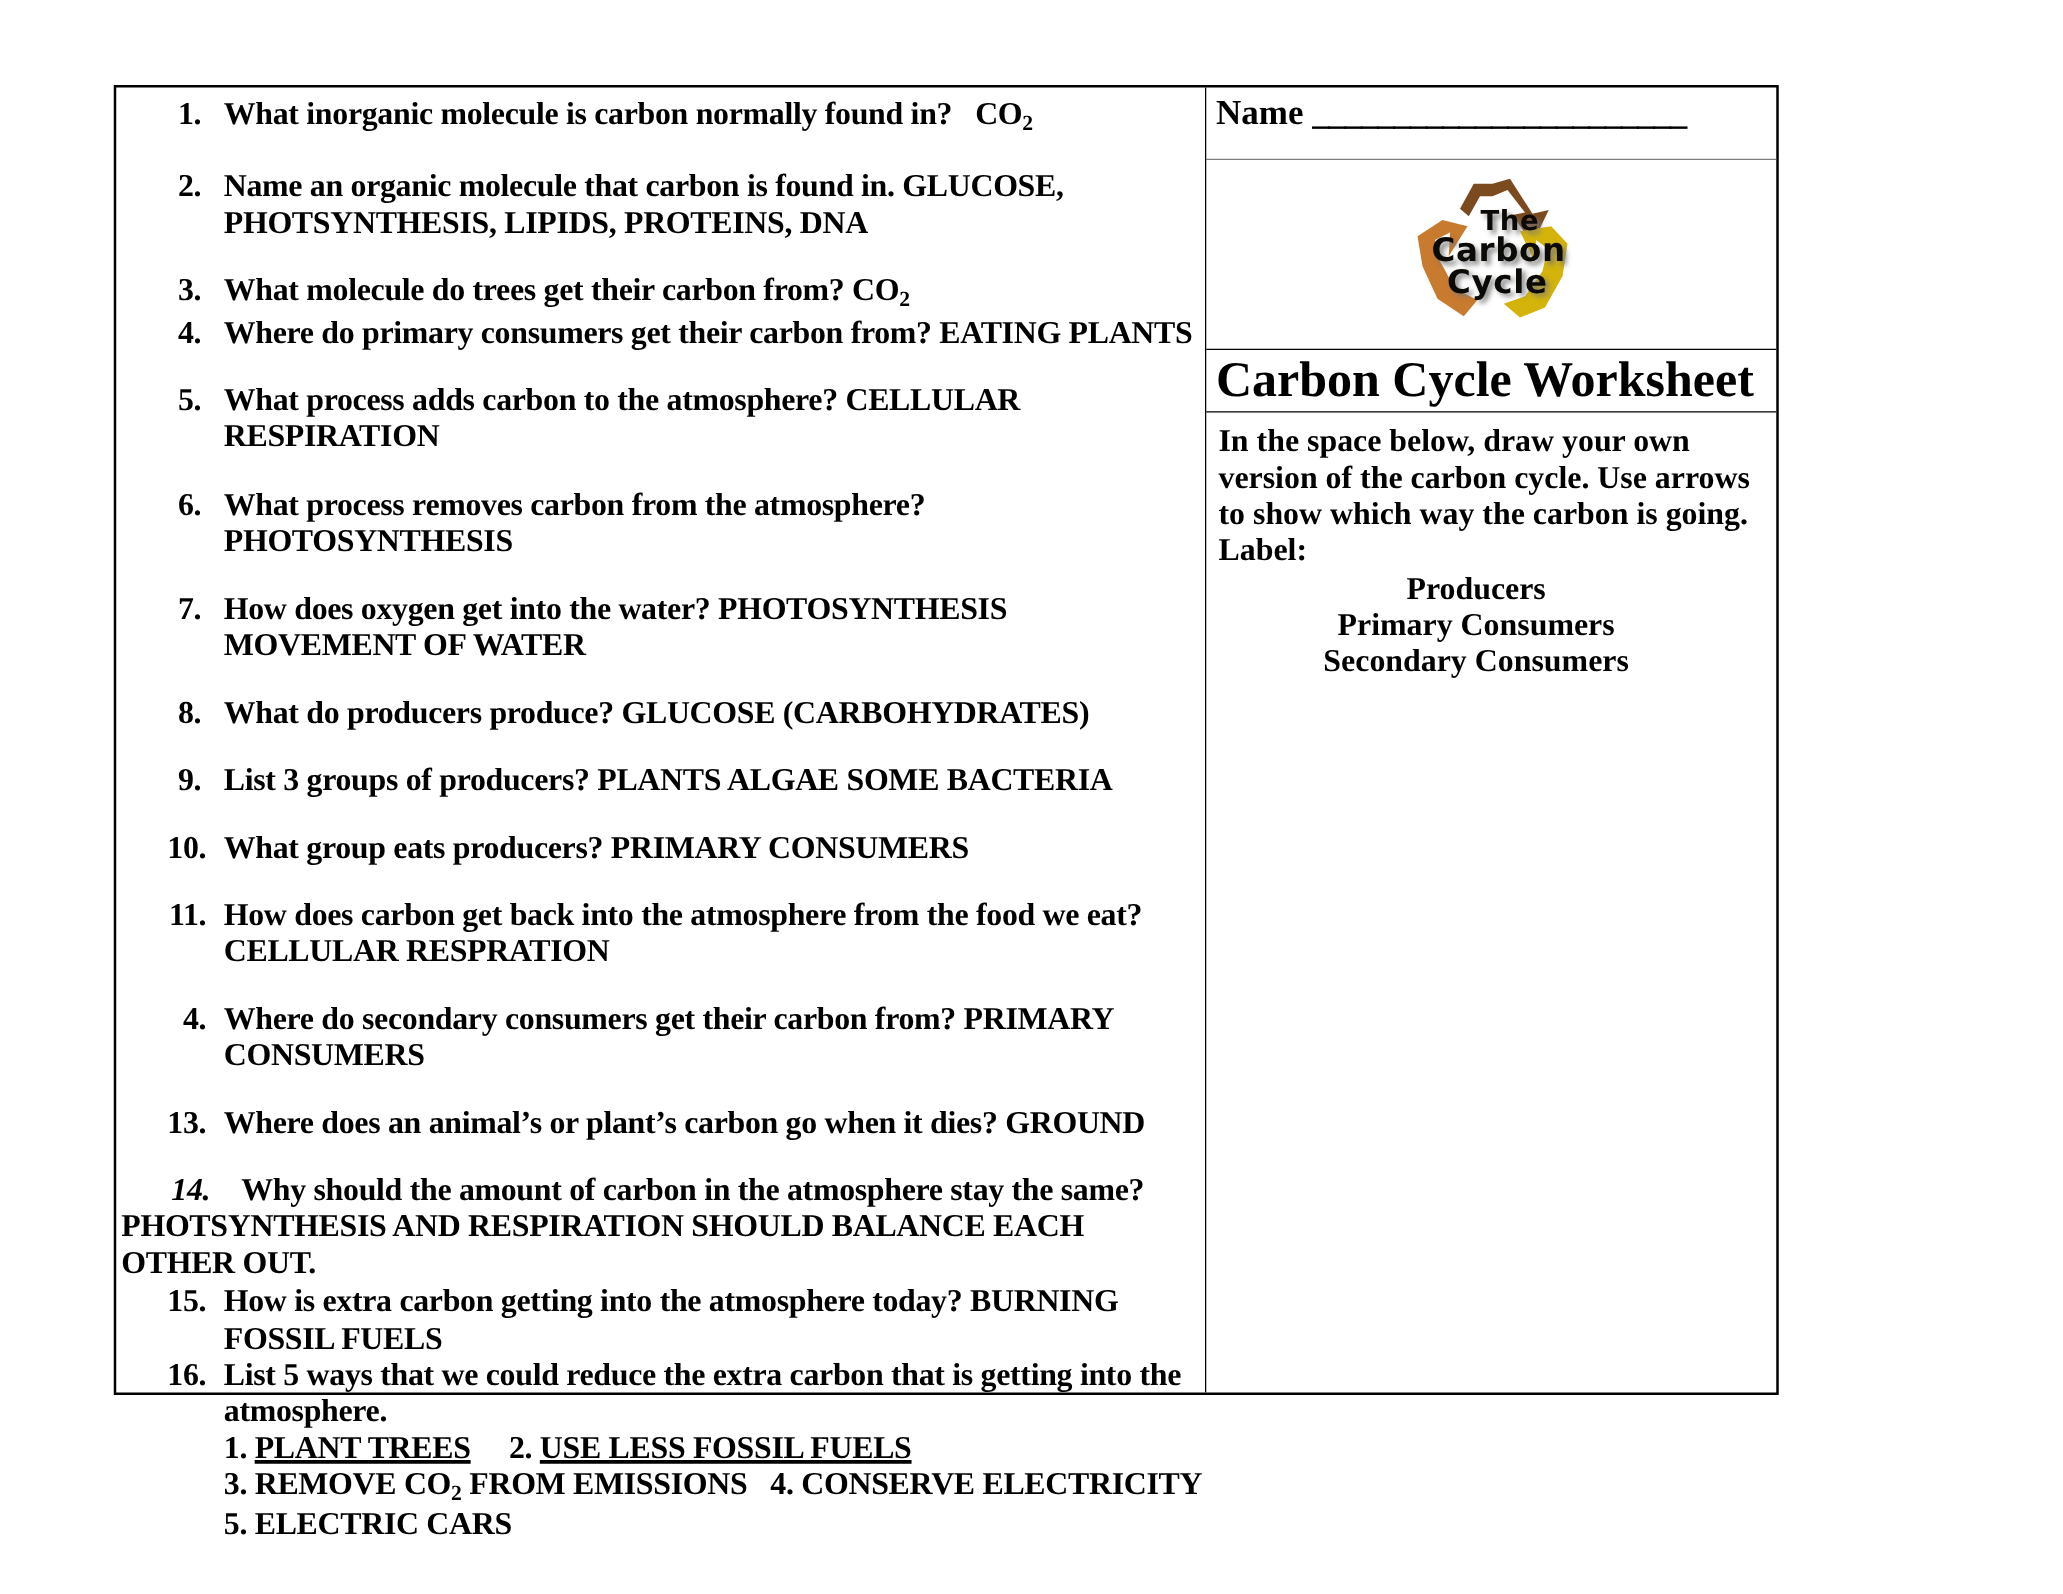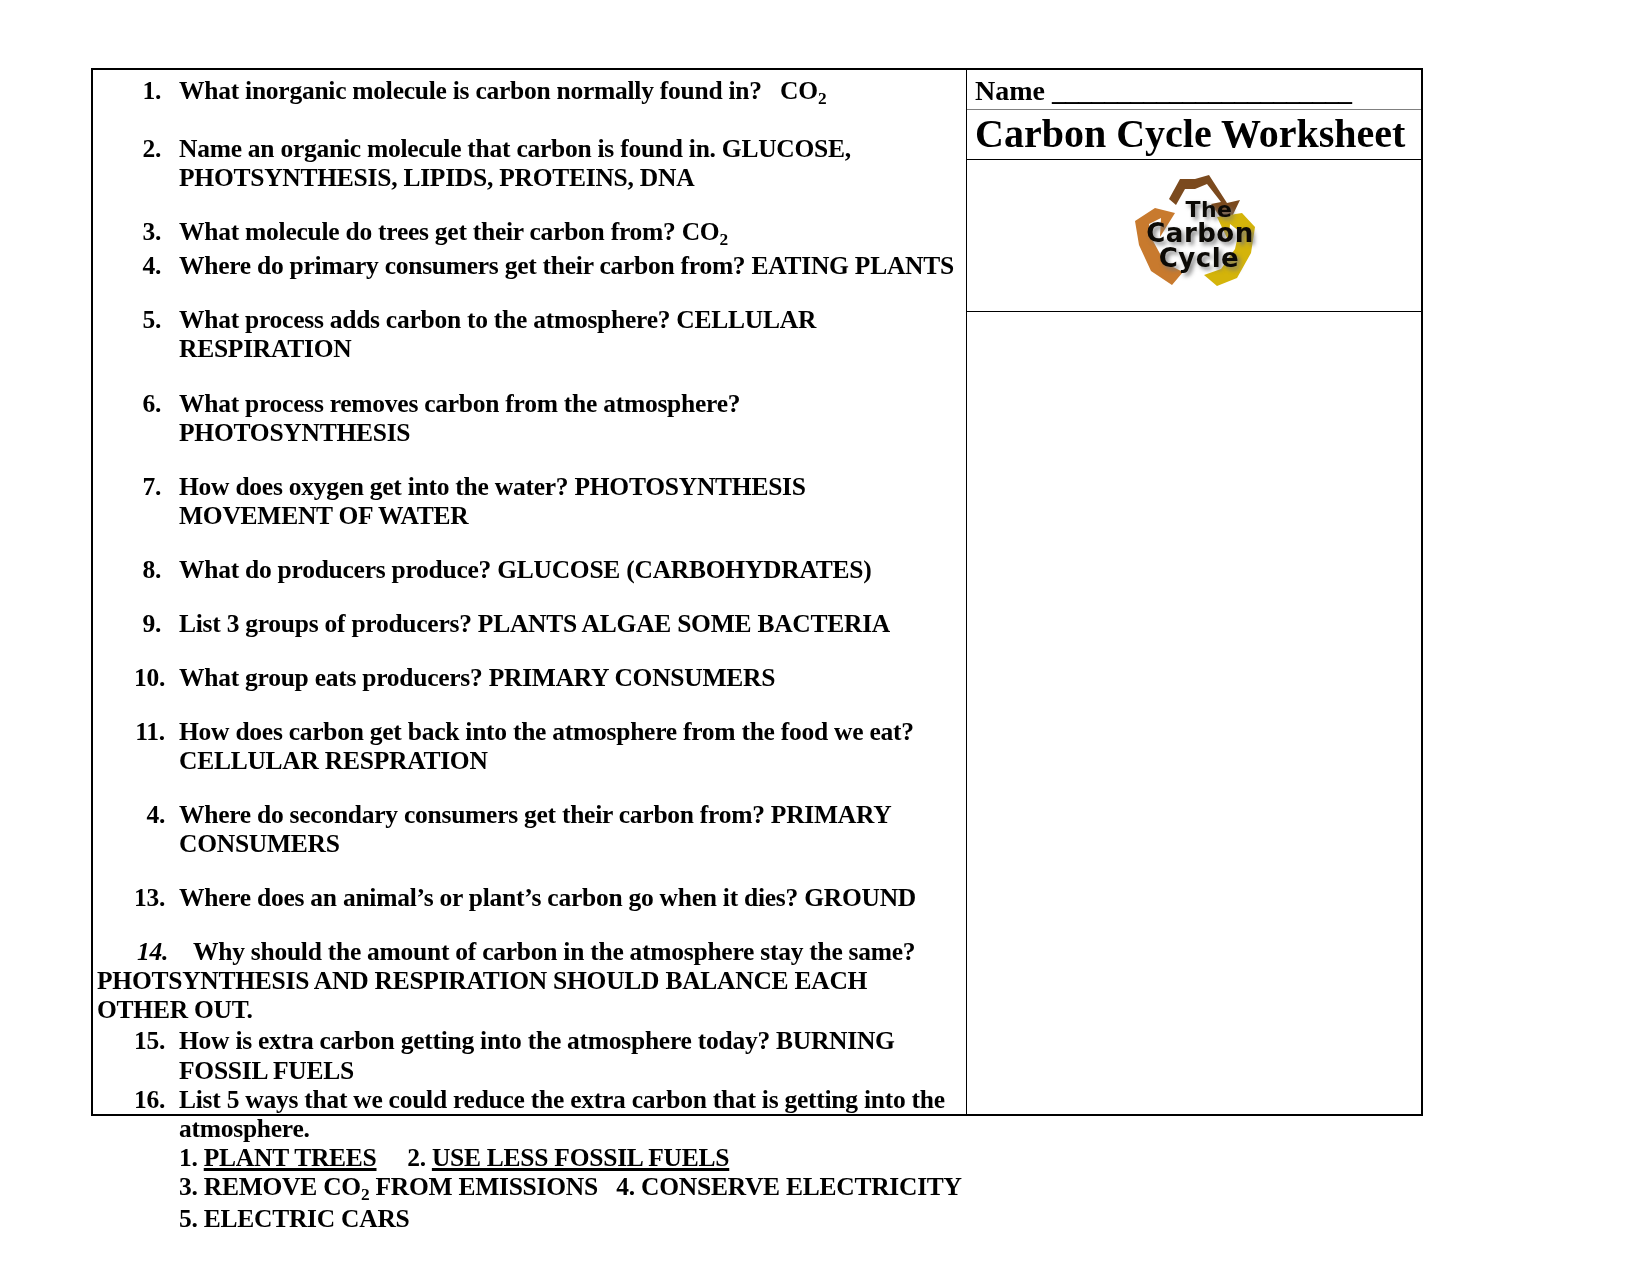--- a/index.html
+++ b/index.html
@@ -102,21 +102,21 @@
     box-sizing: border-box;
     border-bottom: 1.5px solid #808080;
     padding: 2px 6px 2px 8px;
   }
 
   .name-cell {
     font-weight: bold;
     font-size: 28px;
     line-height: 1.1;
     padding-top: 6px;
-    padding-bottom: 2px;
+    padding-bottom: 20px;
     white-space: nowrap;
     overflow: hidden;
   }
   .name-cell .blank {
     letter-spacing: -1px;
   }
 
   .title-cell {
     font-weight: bold;
     font-size: 40px;
@@ -286,35 +286,44 @@
     </ul>
   </div>
 
   <div class="right-col">
 
     <div class="rc-cell name-cell">
       <span>Name</span>
       <span class="blank">_______________________</span>
     </div>
 
-    <div class="rc-cell title-cell">Carbon Cycle Worksheet</div>
-
     <div class="rc-cell logo-cell">
       <div class="logo-wrap">
         <svg width="190" height="140" viewBox="0 0 190 140">
 
           <path d="M70 34 L81 14 L96 14 L110 10 L128 38 L141 35 L128 62 L112 39 L122 37 L108 19 L96 24 L86 24 L77 40 Z" fill="#7B4A1E"></path>
 
           <path d="M56 43 L36 56 L40 80 L52 106 L73 120 L84 107 L66 98 L53 74 L50 59 L62 53 L61 72 L76 48 Z" fill="#C87A2E"></path>
 
           <path d="M143 48 L156 62 L152 88 L138 113 L118 121 L105 110 L122 104 L136 84 L140 66 L131 59 L130 77 L118 52 Z" fill="#D4B40A"></path>
         </svg>
         <div class="logo-text">
           <span class="l1">The</span>
           <span class="l2">Carbon</span>
           <span class="l3">Cycle</span>
         </div>
       </div>
     </div>
 
+    <div class="rc-cell title-cell">Carbon Cycle Worksheet</div>
+
+    <div class="rc-cell instr-cell">
+      <div>In the space below, draw your own version of the carbon cycle. Use arrows to show which way the carbon is going.</div>
+      <div class="label-word">Label:</div>
+      <div class="labels">
+        <div>Producers</div>
+        <div>Primary Consumers</div>
+        <div>Secondary Consumers</div>
+      </div>
+    </div>
 
   </div>
 </div>
 
 </body></html>

